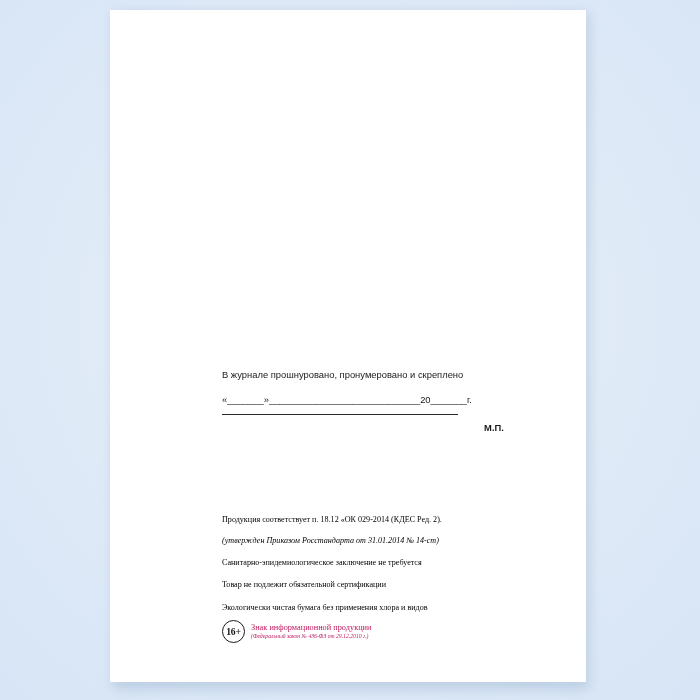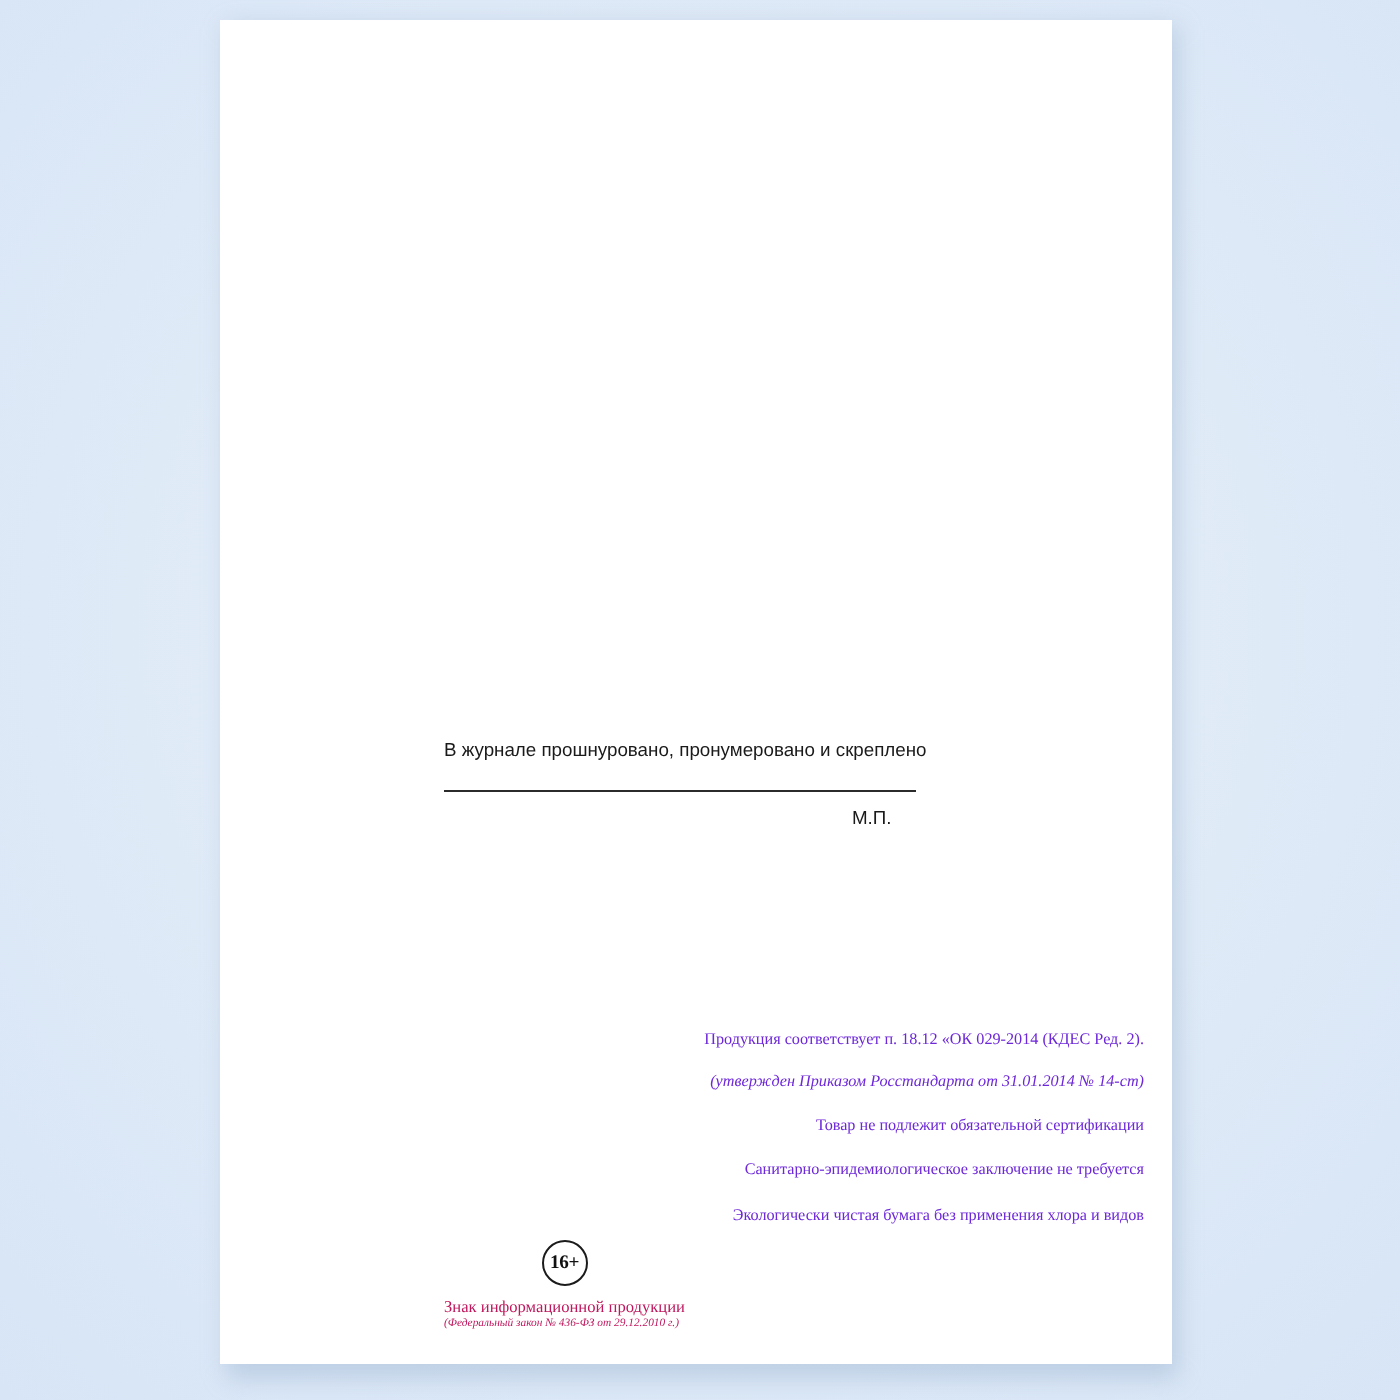--- a/index.html
+++ b/index.html
@@ -77,33 +77,33 @@
     white-space: nowrap;
     margin-top: 16px;
   }
   .rule {
     margin-top: 9px;
     border-bottom: 0.8px solid #2b2b2b;
     width: 236px;
   }
   .mp {
     margin-top: 8px;
-    text-align: left;
+    text-align: center;
     padding-left: 204px;
     font-size: 9.4px;
+    font-weight: bold;
   }
 
   .blk2 {
     position: absolute;
     left: 112px;
     top: 505px;
     width: 350px;
     font-family: "Liberation Serif", serif;
-    color: #6d28d9;
-    text-align: right;
+    color: #000000;
   }
   .p-compliance {
     font-size: 8.1px;
     line-height: 1.28;
     margin: 0;
   }
   .p-compliance .it {
     font-style: italic;
     margin-top: 40px;
   }
@@ -117,21 +117,20 @@
     margin-top: 13px;
   }
 
   .mark-row {
     position: absolute;
     left: 112px;
     top: 610px;
     display: flex;
     align-items: center;
     gap: 6px;
-    flex-direction: column;
   }
   .age-badge {
     width: 23px;
     height: 23px;
     border: 1.1px solid #1b1b1b;
     border-radius: 50%;
     display: flex;
     align-items: center;
     justify-content: center;
     font-family: "Liberation Serif", serif;
@@ -163,35 +162,36 @@
 
 <div id="scene">
   <div id="page-shadow"></div>
 
   <div id="page">
 
     <div class="doc-body blk1">
       <div class="line-main">В журнале прошнуровано, пронумеровано и скреплено</div>
 
 
+      <div class="line-date">«_______»_____________________________20_______г.</div>
 
 
       <div class="rule"></div>
 
       <div class="mp">М.П.</div>
     </div>
 
     <div class="blk2">
       <p class="p-compliance">
         <span>Продукция соответствует п. 18.12 «ОК 029-2014 (КДЕС Ред. 2).</span><br>
         <br>
         <span class="it">(утвержден Приказом Росстандарта от 31.01.2014 № 14-ст)</span>
       </p>
+      <p class="p-single">Санитарно-эпидемиологическое заключение не требуется</p>
       <p class="p-single">Товар не подлежит обязательной сертификации</p>
-      <p class="p-single">Санитарно-эпидемиологическое заключение не требуется</p>
       <p class="p-single eco">Экологически чистая бумага без применения хлора и видов</p>
     </div>
 
     <div class="mark-row">
       <div class="age-badge">16+</div>
       <div class="mark-text">
         <span class="mark-title">Знак информационной продукции</span>
         <span class="mark-sub">(Федеральный закон № 436-ФЗ от 29.12.2010 г.)</span>
       </div>
     </div>

